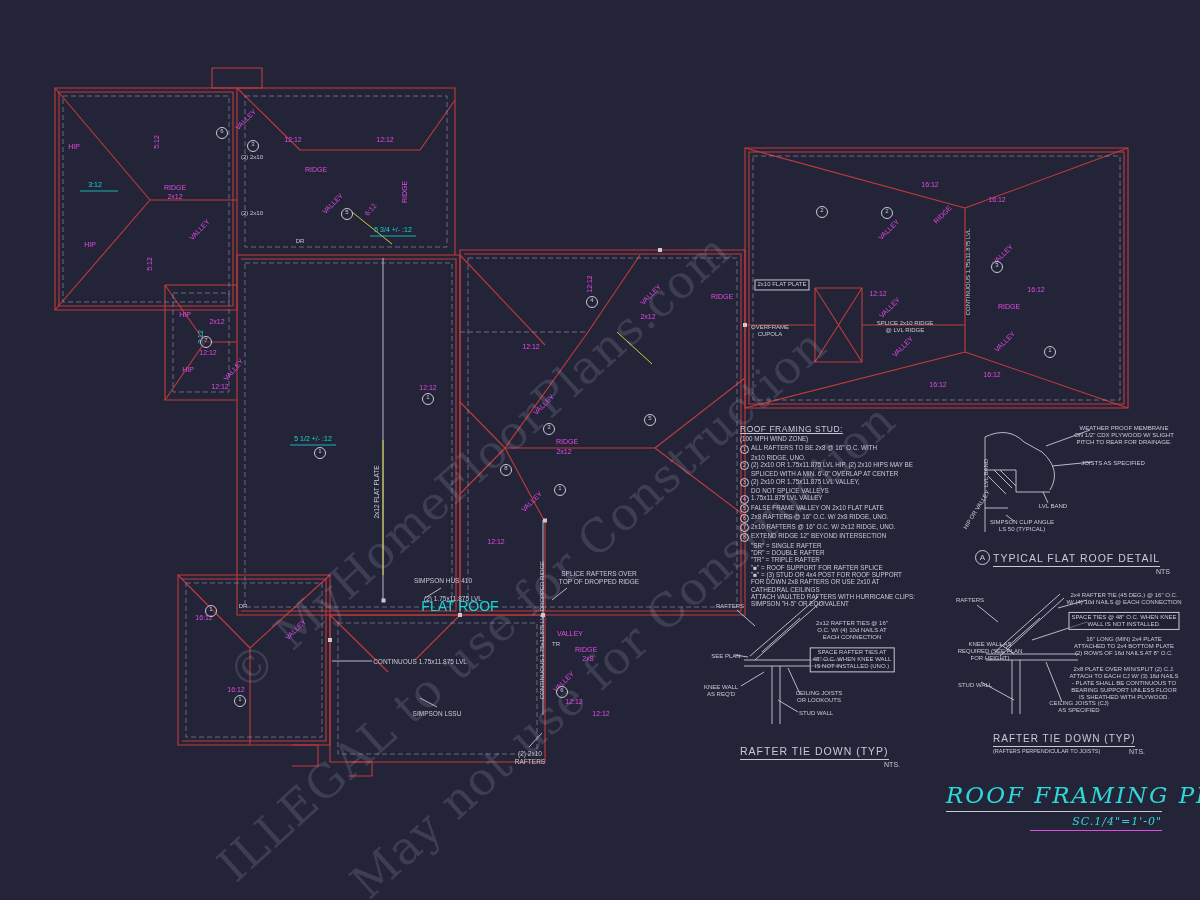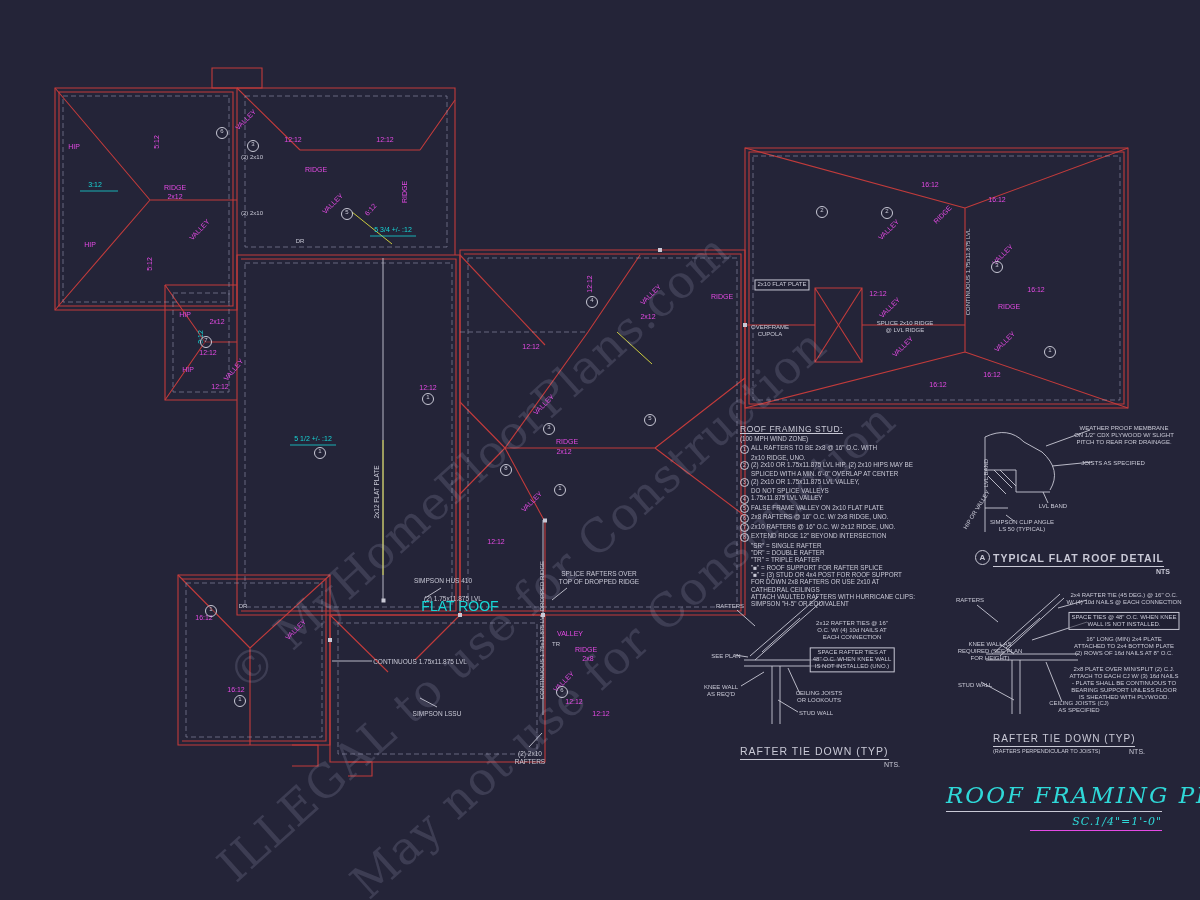--- a/index.html
+++ b/index.html
@@ -337,21 +337,21 @@
         </div>
         <div class="note-line cont">
           <span>ATTACH VAULTED RAFTERS WITH HURRICANE CLIPS:</span>
         </div>
         <div class="note-line cont">
           <span>SIMPSON "H-5" OR EQUIVALENT</span>
         </div>
       </div>
   </div>
 
-  <div class="detail-title" style="left:975px;top:548px;width:195px;font-weight:bold;">
+  <div class="detail-title" style="left:975px;top:548px;width:195px;">
     <span class="marker">A</span><span class="dtitle">TYPICAL FLAT ROOF DETAIL</span>
     <div class="nts">NTS</div>
   </div>
 
   <div class="detail-title" style="left:740px;top:741px;width:160px;">
     <span class="dtitle">RAFTER TIE DOWN (TYP)</span>
     <div class="nts">NTS.</div>
   </div>
 
   <div class="detail-title" style="left:993px;top:728px;width:152px;">

